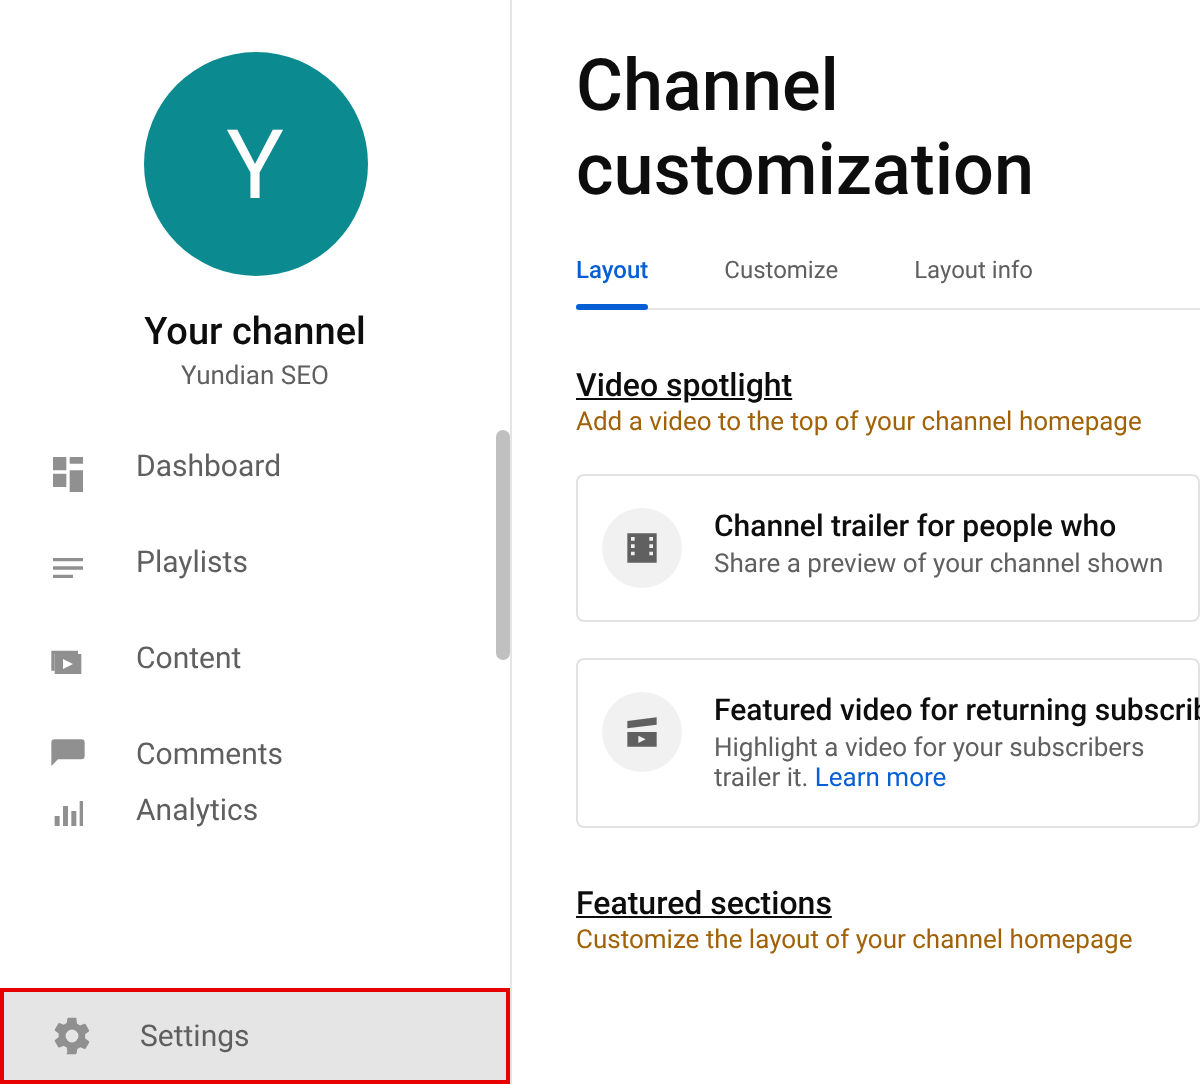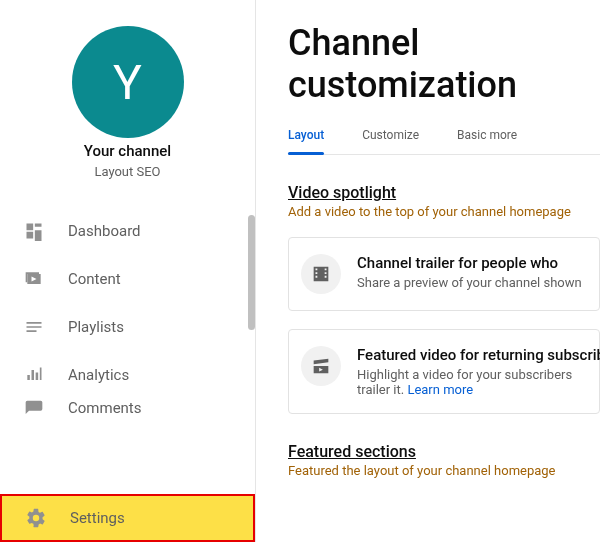--- a/index.html
+++ b/index.html
@@ -34,34 +34,33 @@
     border-radius: 50%;
     background: #0b8a8f;
     display: flex;
     align-items: center;
     justify-content: center;
     color: #fff;
     font-size: 48px;
     font-weight: 400;
   }
   .profile-title {
-    margin-top: 4px;
-    font-size: 15px;
+    margin-top: 16px;
+    font-size: 19px;
     font-weight: 500;
     color: #0d0d0d;
   }
   .profile-sub {
     margin-top: 4px;
     font-size: 13px;
     color: #5f5f5f;
   }
   .nav { margin-top: 10px; flex: 1; overflow: hidden; }
   .nav-item {
     display: flex;
-    align-items: center;
     height: 48px;
     padding: 0 22px;
     font-size: 15px;
     color: #5f5f5f;
     cursor: pointer;
   }
   .nav-item .icon {
     width: 24px;
     height: 24px;
     flex: 0 0 24px;
@@ -75,21 +74,21 @@
   .nav-item.cut .icon { align-items:flex-start; }
   .settings-item {
     display: flex;
     align-items: center;
     height: 48px;
     padding: 0 22px;
     font-size: 15px;
     color: #5f5f5f;
     cursor: pointer;
     border-top: 1px solid #e5e5e5;
-    background: #fde047;
+    background: #e5e5e5;
   }
   .settings-item .icon {
     width: 24px; height: 24px; flex:0 0 24px; margin-right:22px;
     display:flex;align-items:center;justify-content:center;
   }
   .settings-item .icon svg { fill:#909090; }
   .highlight-box {
     border: 2.5px solid #e60000;
   }
   .vscrollbar {
@@ -185,64 +184,64 @@
 </style>
 </head>
 <body>
 
 <aside class="sidebar">
   <div class="profile">
     <div class="avatar">
       <span>Y</span>
     </div>
     <div class="profile-title">Your channel</div>
-    <div class="profile-sub">Layout SEO</div>
+    <div class="profile-sub">Yundian SEO</div>
   </div>
 
   <div class="nav">
     <div class="nav-item">
       <span class="icon">
         <svg width="20" height="20" viewBox="0 0 24 24">
             <path d="M3 3h8v8H3V3zm10 0h8v4h-8V3zM3 13h8v8H3v-8zm10-2h8v13h-8V11z"></path>
           </svg>
       </span>
       <span>Dashboard</span>
     </div>
     <div class="nav-item">
       <span class="icon">
         <svg width="20" height="20" viewBox="0 0 24 24">
+            <path d="M3 6h18v2H3zM3 11h18v2H3zM3 16h12v2H3z"></path>
+          </svg>
+      </span>
+      <span>Playlists</span>
+    </div>
+    <div class="nav-item">
+      <span class="icon">
+        <svg width="20" height="20" viewBox="0 0 24 24">
             <path d="M4 6h16v12H4z M9 9v6l6-3-6-3z" fill-rule="evenodd"></path>
             <path d="M2 4h16v2H4v10H2z"></path>
           </svg>
       </span>
       <span>Content</span>
     </div>
+    <div class="nav-item cut">
+      <span class="icon">
+        <svg width="20" height="20" viewBox="0 0 24 24">
+            <path d="M20 2H4a2 2 0 0 0-2 2v14l4-4h14a2 2 0 0 0 2-2V4a2 2 0 0 0-2-2z"></path>
+          </svg>
+      </span>
+      <span>Comments</span>
+    </div>
     <div class="nav-item">
       <span class="icon">
         <svg width="20" height="20" viewBox="0 0 24 24">
-            <path d="M3 6h18v2H3zM3 11h18v2H3zM3 16h12v2H3z"></path>
-          </svg>
-      </span>
-      <span>Playlists</span>
-    </div>
-    <div class="nav-item">
-      <span class="icon">
-        <svg width="20" height="20" viewBox="0 0 24 24">
             <path d="M4 18h3v-6H4v6zm5 0h3V6H9v12zm5 0h3v-9h-3v9zm5 0h2V3h-2v15z"></path>
           </svg>
       </span>
       <span>Analytics</span>
-    </div>
-    <div class="nav-item cut">
-      <span class="icon">
-        <svg width="20" height="20" viewBox="0 0 24 24">
-            <path d="M20 2H4a2 2 0 0 0-2 2v14l4-4h14a2 2 0 0 0 2-2V4a2 2 0 0 0-2-2z"></path>
-          </svg>
-      </span>
-      <span>Comments</span>
     </div>
   </div>
 
   <div class="settings-item highlight-box">
     <span class="icon">
       <svg width="22" height="22" viewBox="0 0 24 24">
           <path d="M19.14 12.94a7.14 7.14 0 0 0 .05-.94 7.14 7.14 0 0 0-.05-.94l2.03-1.58a.5.5 0 0 0 .12-.64l-1.92-3.32a.5.5 0 0 0-.6-.22l-2.39.96a7.03 7.03 0 0 0-1.62-.94l-.36-2.54A.5.5 0 0 0 14 2h-4a.5.5 0 0 0-.49.42l-.36 2.54c-.58.24-1.12.55-1.62.94l-2.39-.96a.5.5 0 0 0-.6.22L2.62 8.48a.5.5 0 0 0 .12.64l2.03 1.58c-.03.31-.05.63-.05.94s.02.63.05.94L2.74 14.16a.5.5 0 0 0-.12.64l1.92 3.32c.14.24.42.33.6.22l2.39-.96c.5.39 1.04.7 1.62.94l.36 2.54A.5.5 0 0 0 10 22h4a.5.5 0 0 0 .49-.42l.36-2.54c.58-.24 1.12-.55 1.62-.94l2.39.96c.25.1.5 0 .6-.22l1.92-3.32a.5.5 0 0 0-.12-.64l-2.03-1.58zM12 15.5A3.5 3.5 0 1 1 12 8.5a3.5 3.5 0 0 1 0 7z"></path>
         </svg>
     </span>
     <span>Settings</span>
@@ -255,21 +254,21 @@
   <h1 class="page-title">Channel customization</h1>
 
   <div class="tabs">
     <div class="tab active">
       <span>Layout</span>
     </div>
     <div class="tab">
       <span>Customize</span>
     </div>
     <div class="tab">
-      <span>Basic more</span>
+      <span>Layout info</span>
     </div>
   </div>
 
   <div class="section-title">Video spotlight</div>
   <div class="section-desc">Add a video to the top of your channel homepage</div>
 
   <div class="card">
     <div class="thumb">
       <svg width="22" height="22" viewBox="0 0 24 24">
           <path d="M4 4h16v16H4z M6 6v2h2V6H6zm0 4v2h2v-2H6zm0 4v2h2v-2H6zm10-8v2h2V6h-2zm0 4v2h2v-2h-2zm0 4v2h2v-2h-2z"></path>
@@ -291,14 +290,14 @@
       <div class="card-title">Featured video for returning subscribers</div>
       <div class="card-sub">
         <span>Highlight a video for your subscribers</span><br>
         <span>trailer it.  </span>
         <span class="learn-more">Learn more</span>
       </div>
     </div>
   </div>
 
   <div class="section-title">Featured sections</div>
-  <div class="section-desc">Featured the layout of your channel homepage</div>
+  <div class="section-desc">Customize the layout of your channel homepage</div>
 </main>
 
 </body></html>

